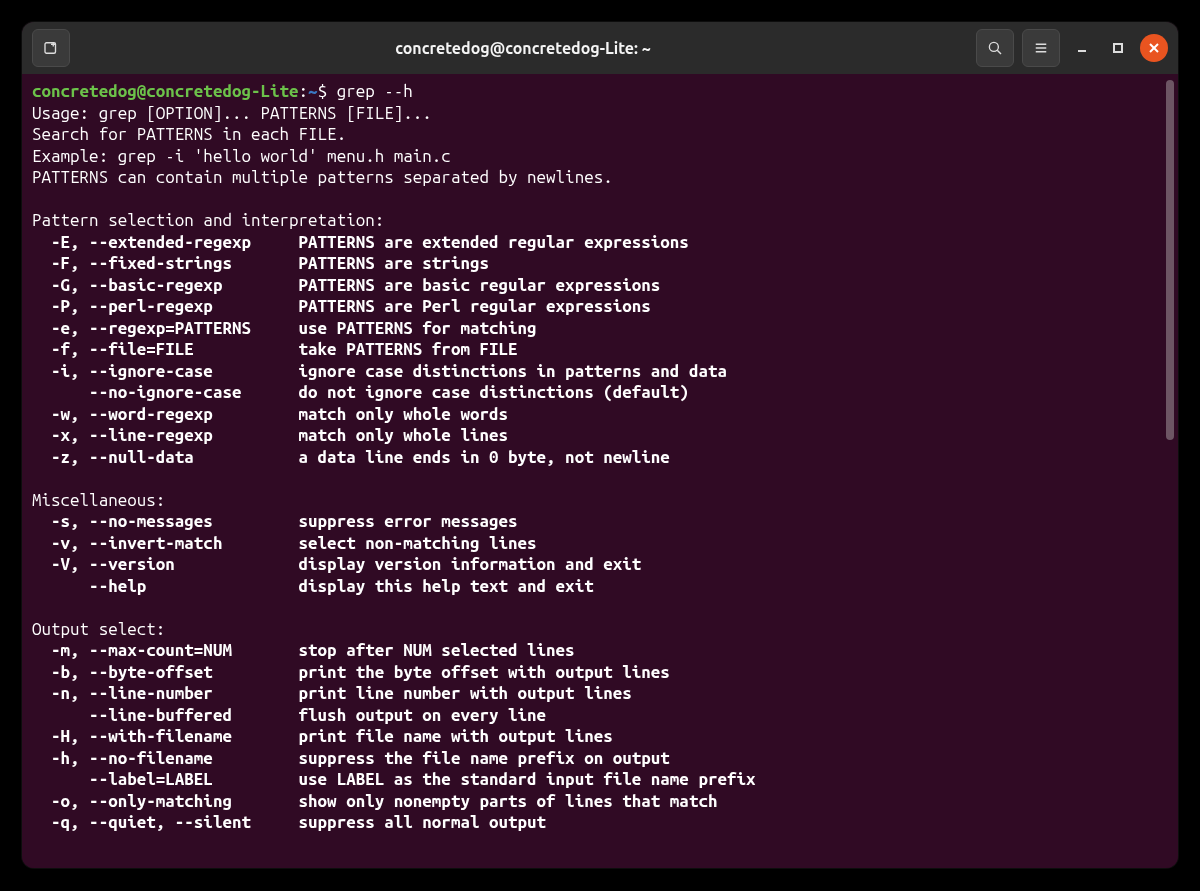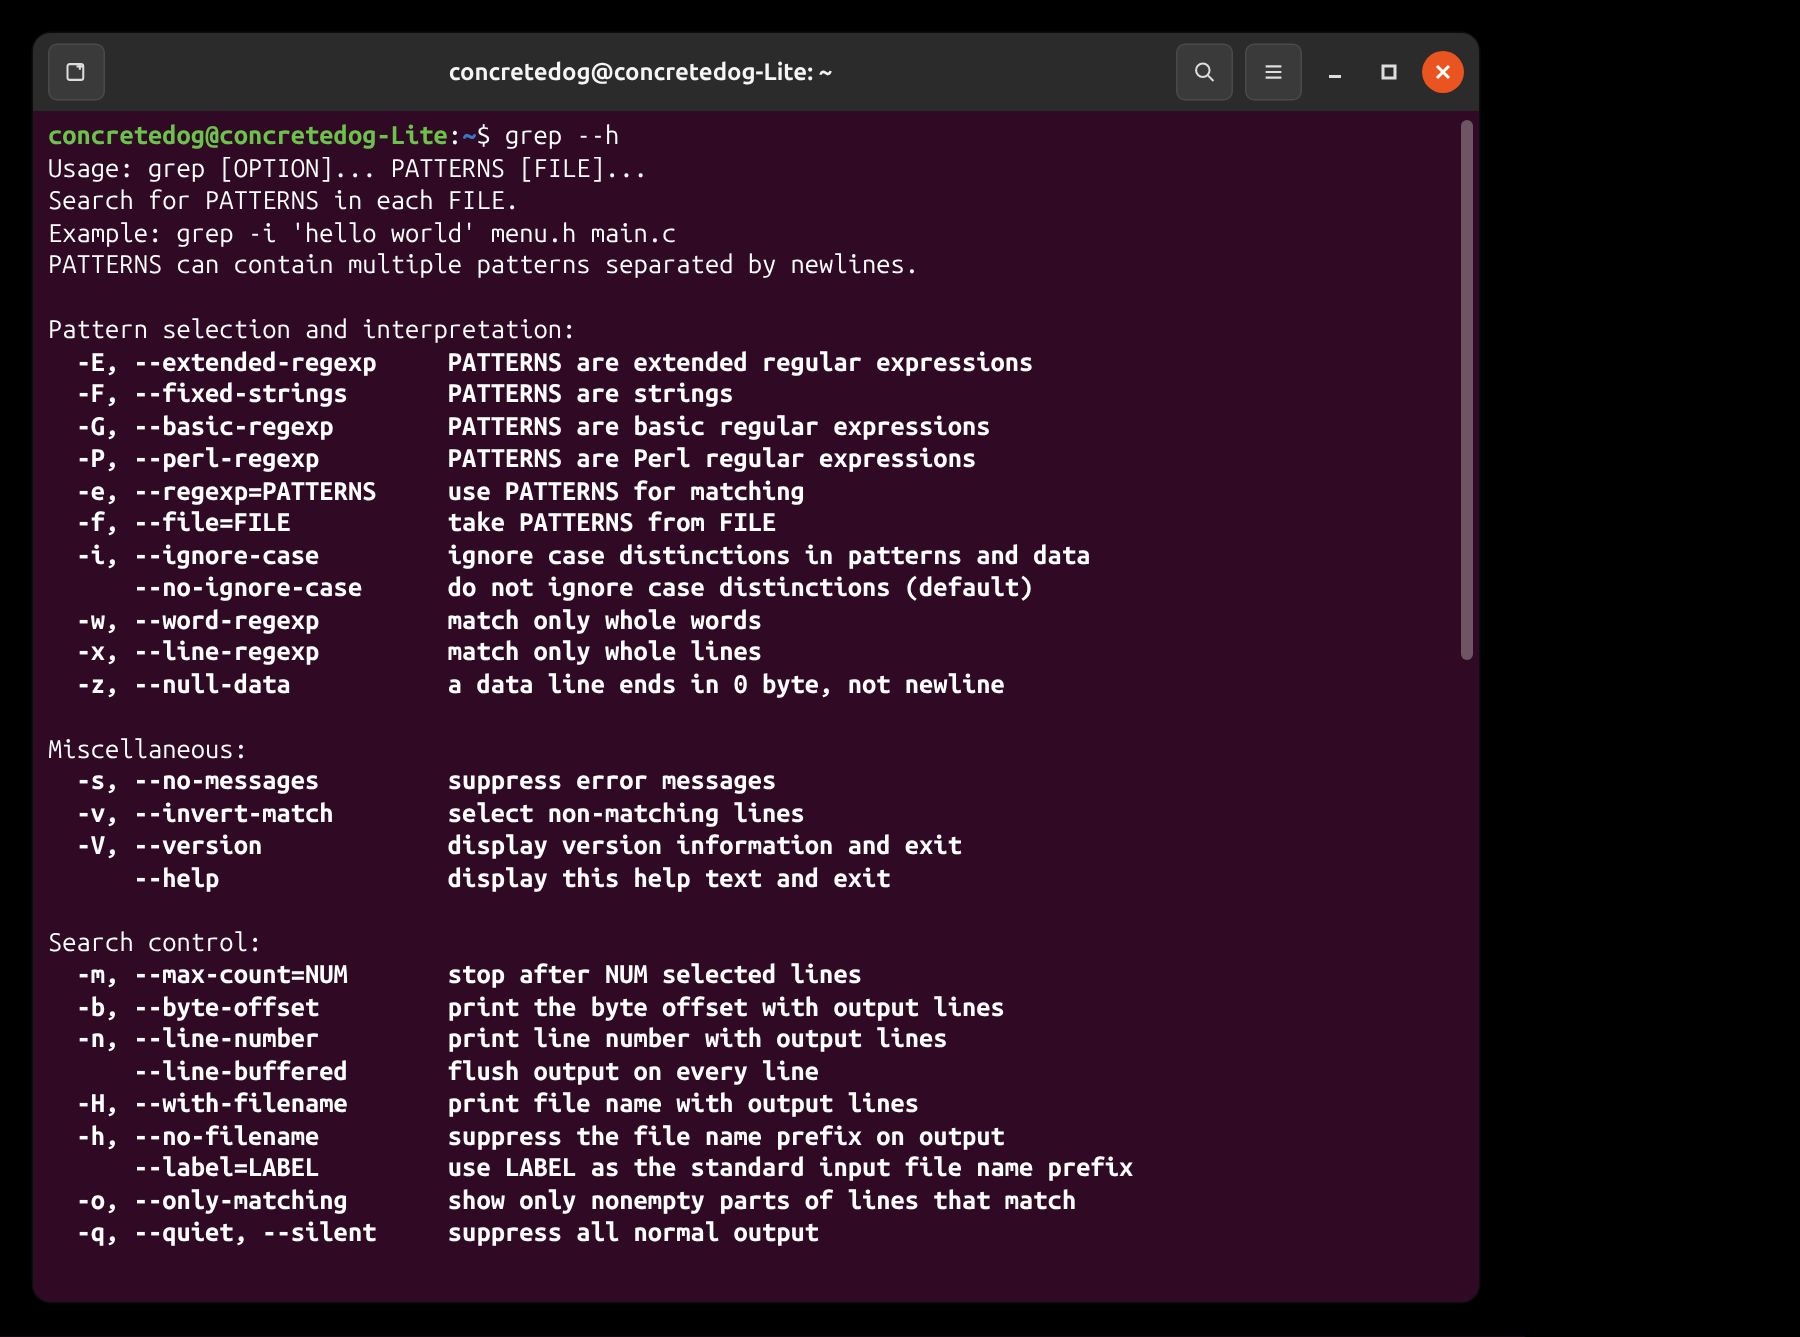--- a/index.html
+++ b/index.html
@@ -7,21 +7,21 @@
     background: #000;
     width: 1200px;
     height: 891px;
     font-family: "Ubuntu Mono", "DejaVu Sans Mono", "Liberation Mono", monospace;
     overflow: hidden;
   }
   .window {
     position: absolute;
     left: 22px;
     top: 22px;
-    width: 964px;
+    width: 1156px;
     height: 846px;
     background: #300a24;
     border-radius: 12px;
     overflow: hidden;
     box-shadow: 0 0 0 1px rgba(255,255,255,0.05);
     display: flex;
     flex-direction: column;
   }
   .titlebar {
     height: 52px;
@@ -151,18 +151,18 @@
     <div class="terminal" id="terminal"><span><span class="prompt-user">concretedog@concretedog-Lite</span><span>:</span><span class="prompt-path">~</span><span class="prompt-dollar">$ </span><span>grep --h</span></span>
 <span>Usage: grep [OPTION]... PATTERNS [FILE]...</span>
 <span>Search for PATTERNS in each FILE.</span>
 <span>Example: grep -i 'hello world' menu.h main.c</span>
 <span>PATTERNS can contain multiple patterns separated by newlines.</span>
 
 <span>Pattern selection and interpretation:</span>
 <span class="opt-row"><span>  -E, --extended-regexp     </span><span>PATTERNS are extended regular expressions</span></span><span class="opt-row"><span>  -F, --fixed-strings       </span><span>PATTERNS are strings</span></span><span class="opt-row"><span>  -G, --basic-regexp        </span><span>PATTERNS are basic regular expressions</span></span><span class="opt-row"><span>  -P, --perl-regexp         </span><span>PATTERNS are Perl regular expressions</span></span><span class="opt-row"><span>  -e, --regexp=PATTERNS     </span><span>use PATTERNS for matching</span></span><span class="opt-row"><span>  -f, --file=FILE           </span><span>take PATTERNS from FILE</span></span><span class="opt-row"><span>  -i, --ignore-case         </span><span>ignore case distinctions in patterns and data</span></span><span class="opt-row"><span>      --no-ignore-case      </span><span>do not ignore case distinctions (default)</span></span><span class="opt-row"><span>  -w, --word-regexp         </span><span>match only whole words</span></span><span class="opt-row"><span>  -x, --line-regexp         </span><span>match only whole lines</span></span><span class="opt-row"><span>  -z, --null-data           </span><span>a data line ends in 0 byte, not newline</span></span>
 <span>Miscellaneous:</span>
 <span class="opt-row"><span>  -s, --no-messages         </span><span>suppress error messages</span></span><span class="opt-row"><span>  -v, --invert-match        </span><span>select non-matching lines</span></span><span class="opt-row"><span>  -V, --version             </span><span>display version information and exit</span></span><span class="opt-row"><span>      --help                </span><span>display this help text and exit</span></span>
-<span>Search control:</span>
+<span>Output select:</span>
 <span class="opt-row"><span>  -m, --max-count=NUM       </span><span>stop after NUM selected lines</span></span><span class="opt-row"><span>  -b, --byte-offset         </span><span>print the byte offset with output lines</span></span><span class="opt-row"><span>  -n, --line-number         </span><span>print line number with output lines</span></span><span class="opt-row"><span>      --line-buffered       </span><span>flush output on every line</span></span><span class="opt-row"><span>  -H, --with-filename       </span><span>print file name with output lines</span></span><span class="opt-row"><span>  -h, --no-filename         </span><span>suppress the file name prefix on output</span></span><span class="opt-row"><span>      --label=LABEL         </span><span>use LABEL as the standard input file name prefix</span></span><span class="opt-row"><span>  -o, --only-matching       </span><span>show only nonempty parts of lines that match</span></span><span class="opt-row"><span>  -q, --quiet, --silent     </span><span>suppress all normal output</span></span></div>
     <div class="scrollbar"></div>
   </div>
 
 </div>
 
 </body></html>

